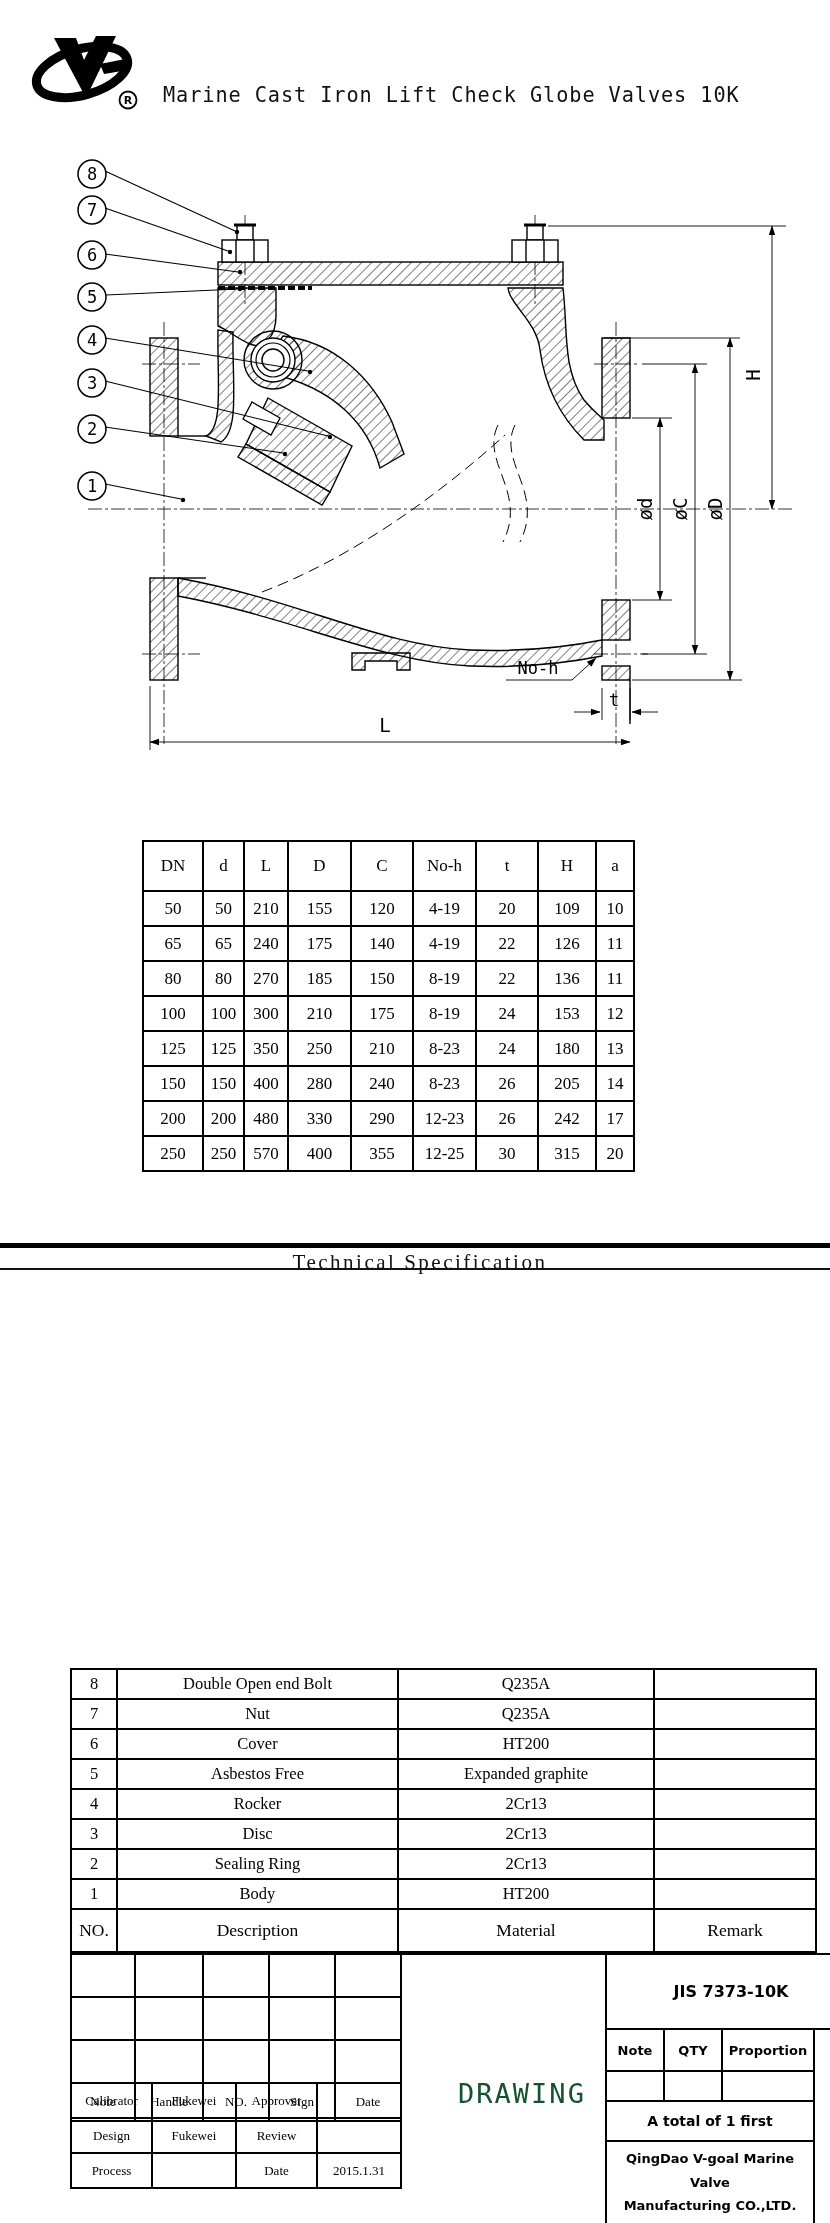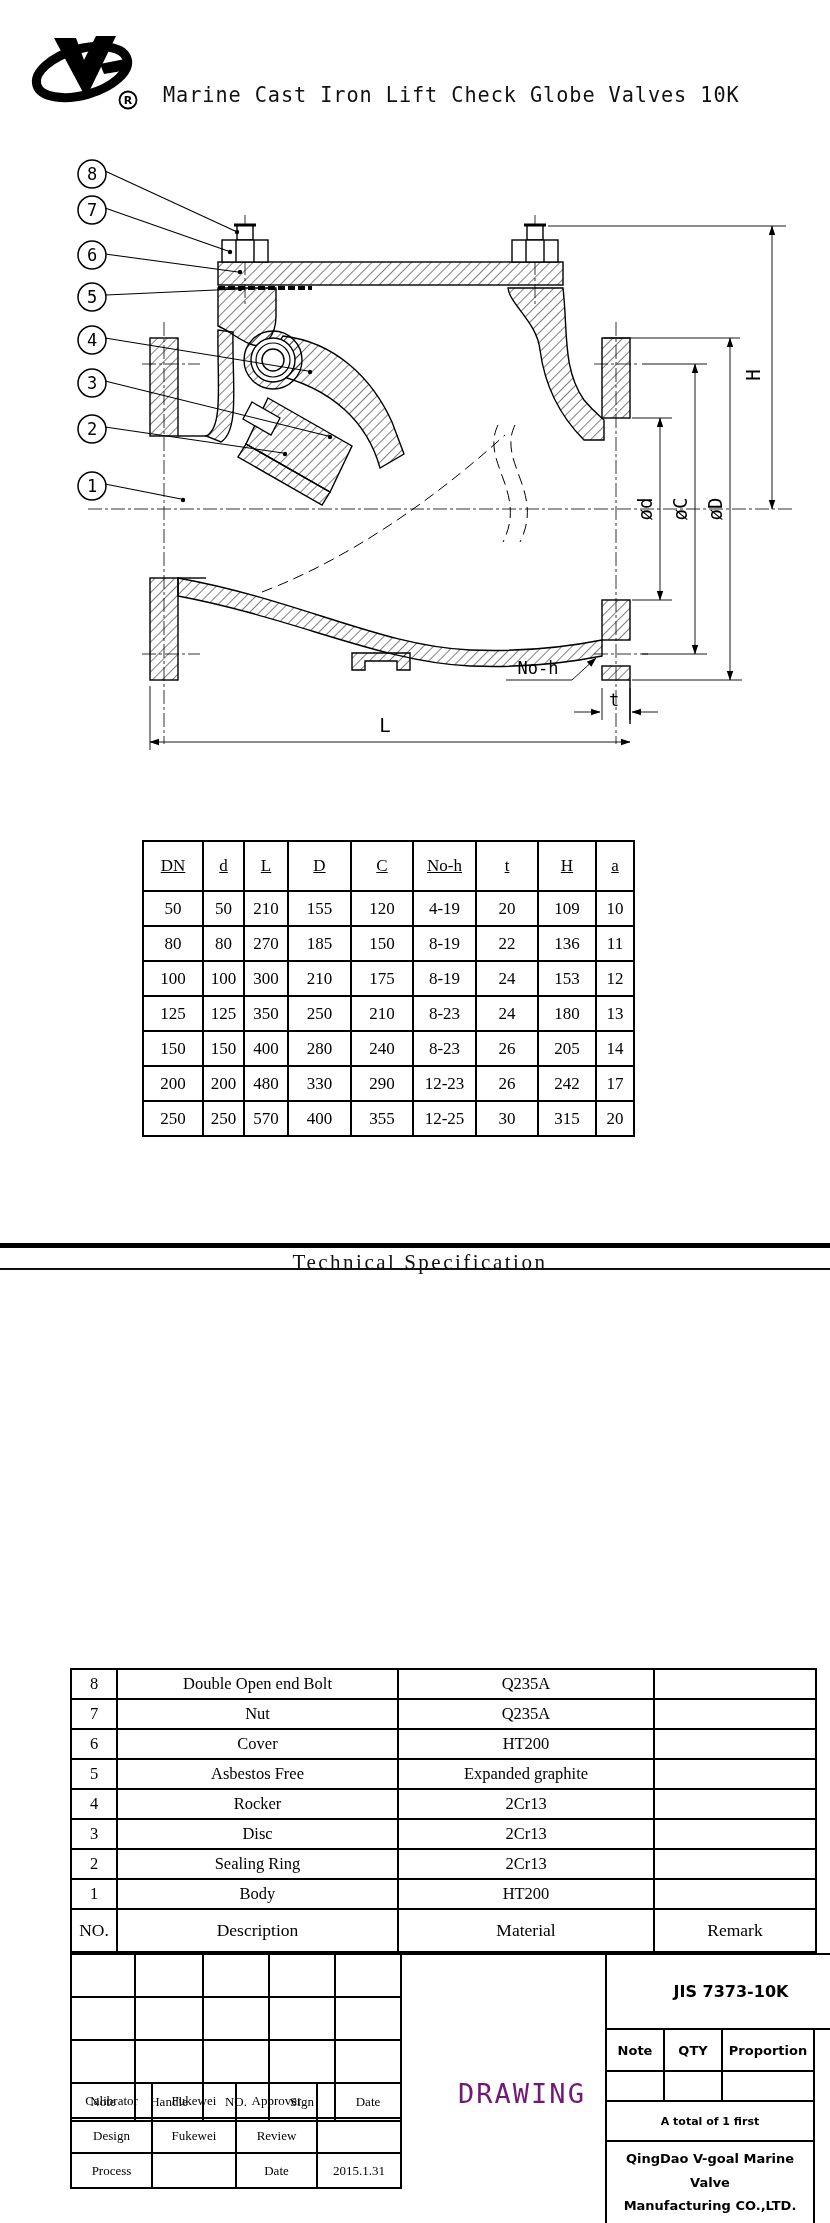--- a/index.html
+++ b/index.html
@@ -8,21 +8,21 @@
   .abs{position:absolute;}
   
   #title{left:163px;top:82px;font-family:"DejaVu Sans Mono",monospace;font-size:22px;
          letter-spacing:1px;transform:scaleX(.92);transform-origin:left top;white-space:nowrap;color:#111;}
   
   table.sheet{border-collapse:collapse;table-layout:fixed;}
   table.sheet td,table.sheet th{border:2px solid #000;text-align:center;vertical-align:middle;
          font-family:"Liberation Serif",serif;font-weight:normal;padding:0;overflow:hidden;}
   #dimtable{left:142px;top:840px;width:491px;}
   #dimtable td,#dimtable th{font-size:17px;}
-  #dimtable thead tr{height:50px;text-decoration:underline;}
+  #dimtable thead tr{height:50px;}
   #dimtable tbody tr{height:35px;}
   #spectable{left:83px;top:1343px;width:677px;}
   #spectable td{font-size:16px;letter-spacing:1px;}
   #spectable tr.hdr{height:78px;}
   #spectable tr.val{height:44px;}
   #sep-thick{left:0;top:1243px;width:830px;height:5px;background:#000;}
   #sep-thin{left:0;top:1268px;width:830px;height:0;border-top:2px solid #111;}
   #spec-heading{left:80px;top:1250px;width:680px;text-align:center;font-size:21px;
          letter-spacing:2.5px;color:#111;}
   #partstable{left:70px;top:1668px;width:745px;}
@@ -34,21 +34,21 @@
   .tb td{font-family:"DejaVu Sans",sans-serif;font-weight:bold;font-size:13px;}
   #approval-top{left:70px;top:1953px;width:330px;}
   #approval-top tr{height:43px;}
   #approval-top tr.lbl{height:38px;}
   #approval-bot{left:70px;top:2082px;width:330px;}
   #approval-bot tr{height:35px;}
   .rb{border:2px solid #000;box-sizing:border-box;}
   .rb-text{display:flex;align-items:center;justify-content:center;text-align:center;
          font-family:"DejaVu Sans",sans-serif;font-weight:bold;}
   #drawing-word{left:400px;top:2078px;width:244px;text-align:center;
-         font-family:"DejaVu Sans Mono",monospace;font-size:27px;letter-spacing:2px;color:#701a75;}
+         font-family:"DejaVu Sans Mono",monospace;font-size:27px;letter-spacing:2px;color:#14532d;}
   svg text{fill:#000;}
   .cad{font-family:"DejaVu Sans Mono",monospace;}
 </style>
 </head>
 <body>
 
 <div id="sheet">
 
   <svg class="abs" style="left:24px;top:24px" width="120" height="92" viewBox="0 0 120 92">
     <g>
@@ -253,20 +253,31 @@
           <td>50</td>
           <td>210</td>
           <td>155</td>
           <td>120</td>
           <td>4-19</td>
           <td>20</td>
           <td>109</td>
           <td>10</td>
         </tr>
         <tr>
+          <td>65</td>
+          <td>65</td>
+          <td>240</td>
+          <td>175</td>
+          <td>140</td>
+          <td>4-19</td>
+          <td>22</td>
+          <td>126</td>
+          <td>11</td>
+        </tr>
+        <tr>
           <td>80</td>
           <td>80</td>
           <td>270</td>
           <td>185</td>
           <td>150</td>
           <td>8-19</td>
           <td>22</td>
           <td>136</td>
           <td>11</td>
         </tr>
@@ -470,21 +481,21 @@
 
   <div class="abs" id="drawing-word">DRAWING</div>
 
   <div class="abs rb rb-text" style="left:605px;top:1953px;width:252px;height:77px;font-size:16px;">JIS 7373-10K</div>
   <div class="abs rb rb-text" style="left:605px;top:2028px;width:60px;height:44px;font-size:13px;">Note</div>
   <div class="abs rb rb-text" style="left:663px;top:2028px;width:60px;height:44px;font-size:13px;">QTY</div>
   <div class="abs rb rb-text" style="left:721px;top:2028px;width:94px;height:44px;font-size:13px;">Proportion</div>
   <div class="abs rb" style="left:605px;top:2070px;width:60px;height:32px;"></div>
   <div class="abs rb" style="left:663px;top:2070px;width:60px;height:32px;"></div>
   <div class="abs rb" style="left:721px;top:2070px;width:94px;height:32px;"></div>
-  <div class="abs rb rb-text" style="left:605px;top:2100px;width:210px;height:42px;font-size:11px;">A total of 1 first</div>
+  <div class="abs rb rb-text" style="left:605px;top:2100px;width:210px;height:42px;font-size:14px;">A total of 1 first</div>
   <div class="abs rb" style="left:605px;top:2140px;width:210px;height:83px;border-bottom:none;">
     <div class="rb-text" style="height:100%;flex-direction:column;font-size:13px;line-height:1.8;">
       <span>QingDao V-goal Marine Valve</span>
       <span>Manufacturing CO.,LTD.</span>
     </div>
   </div>
 
   <div class="abs" style="left:398px;top:1953px;width:209px;height:270px;border-top:2px solid #000;"></div>
 
 </div>

